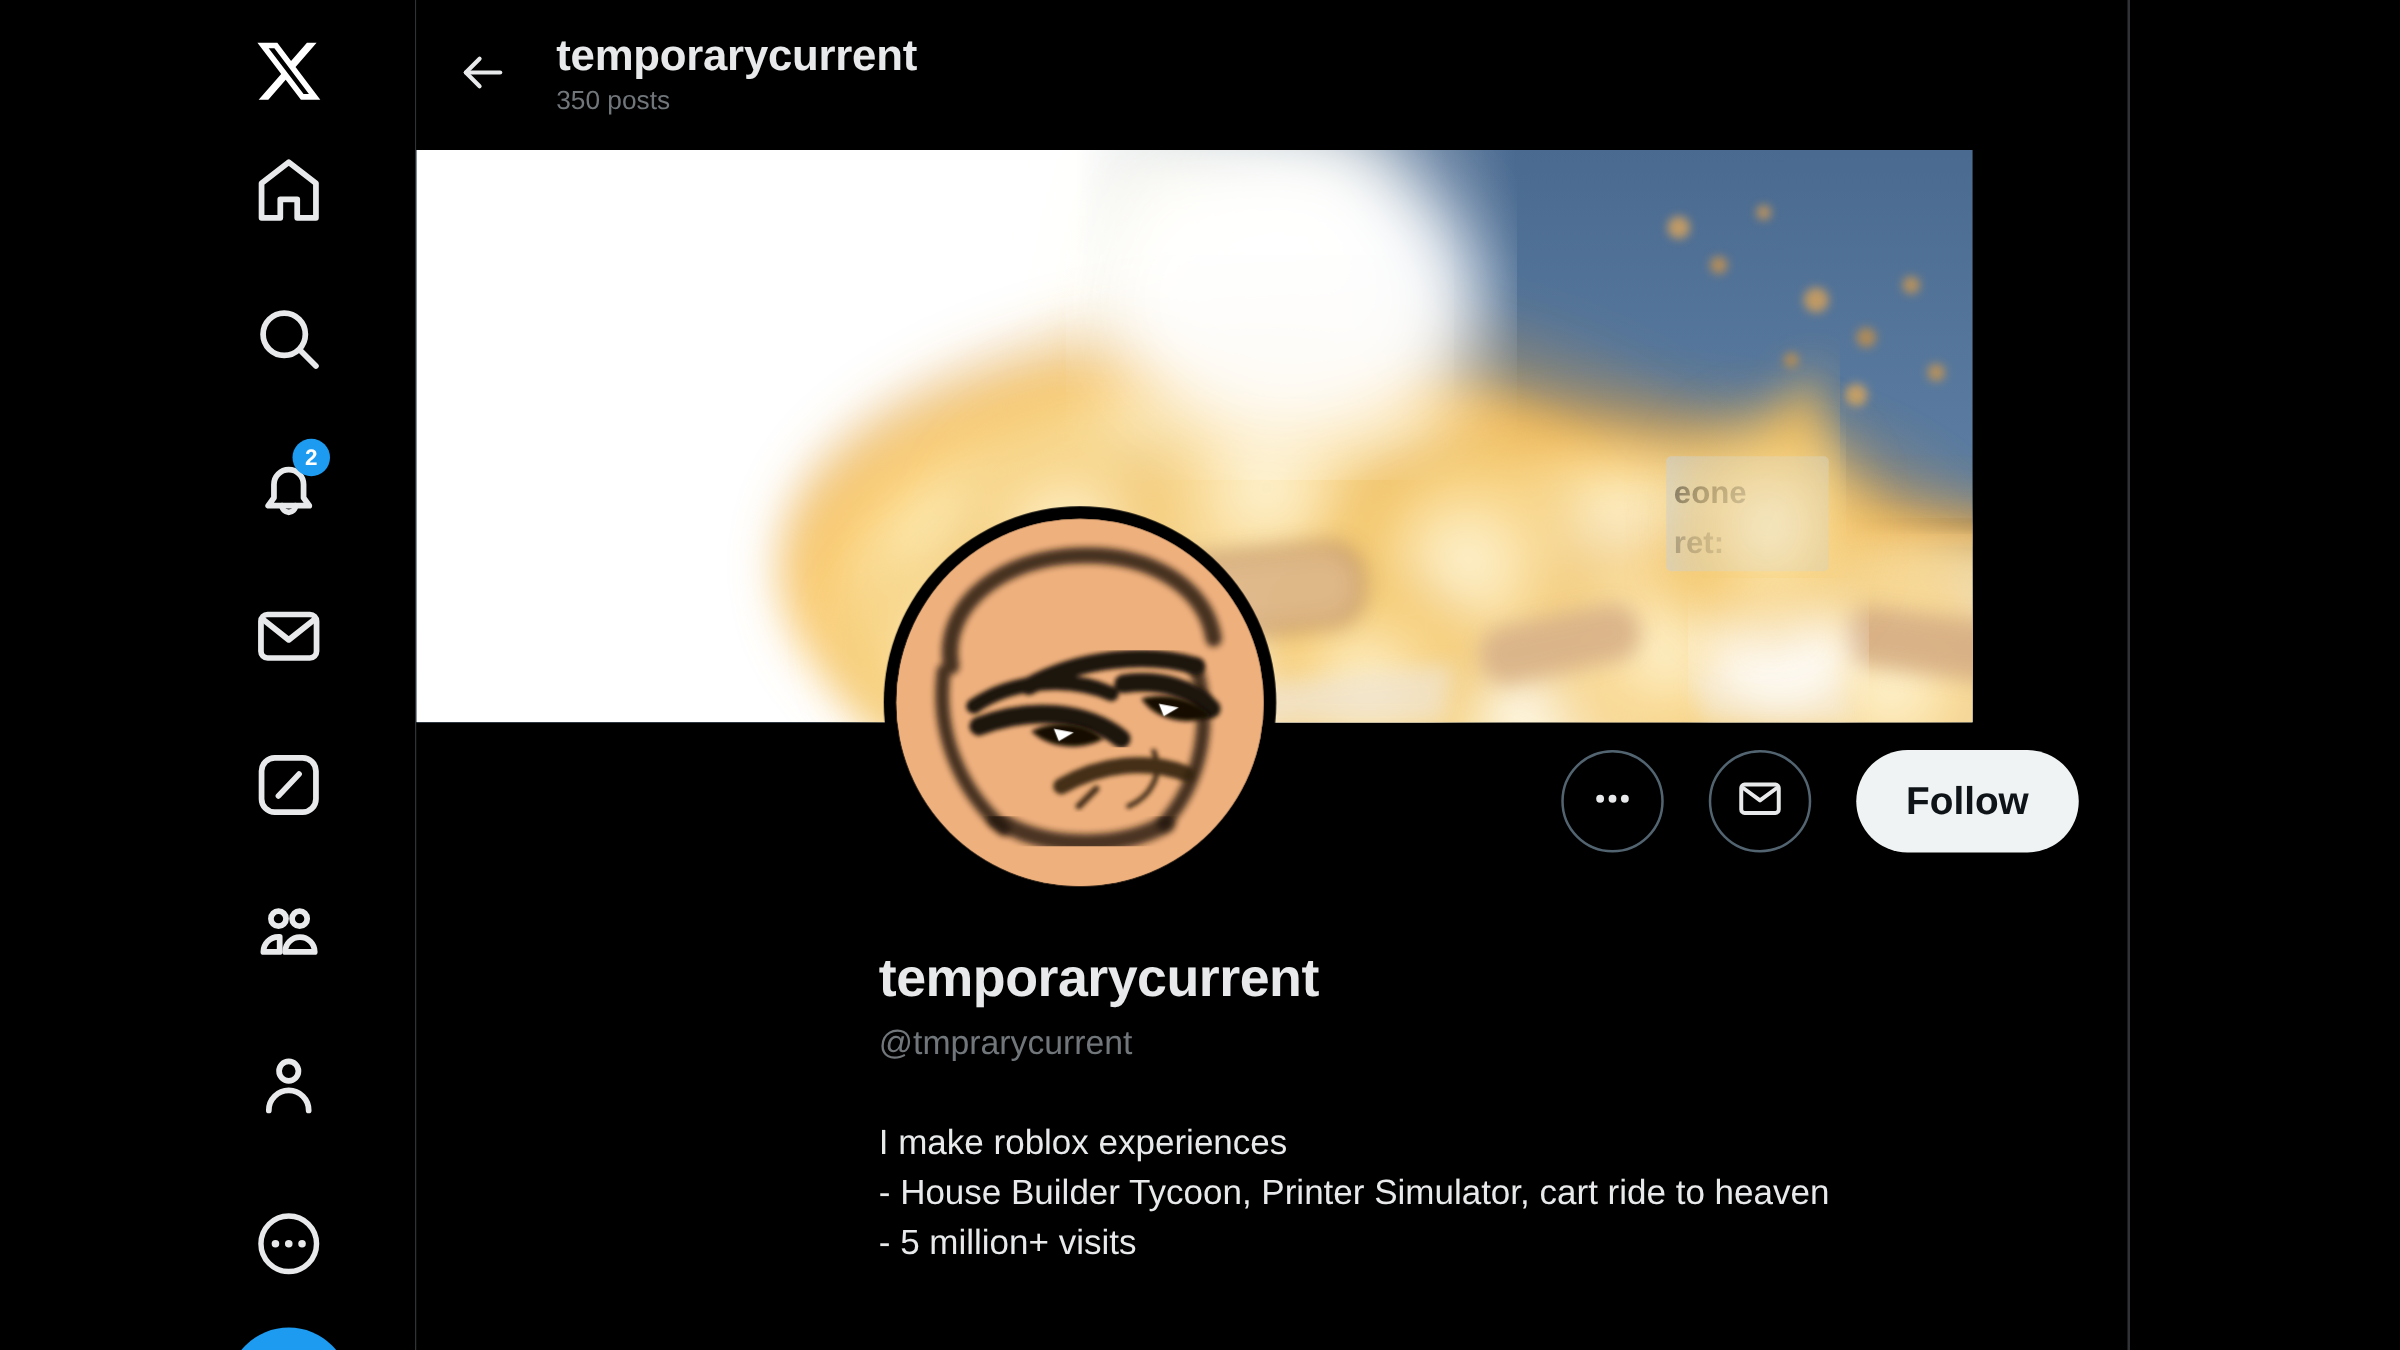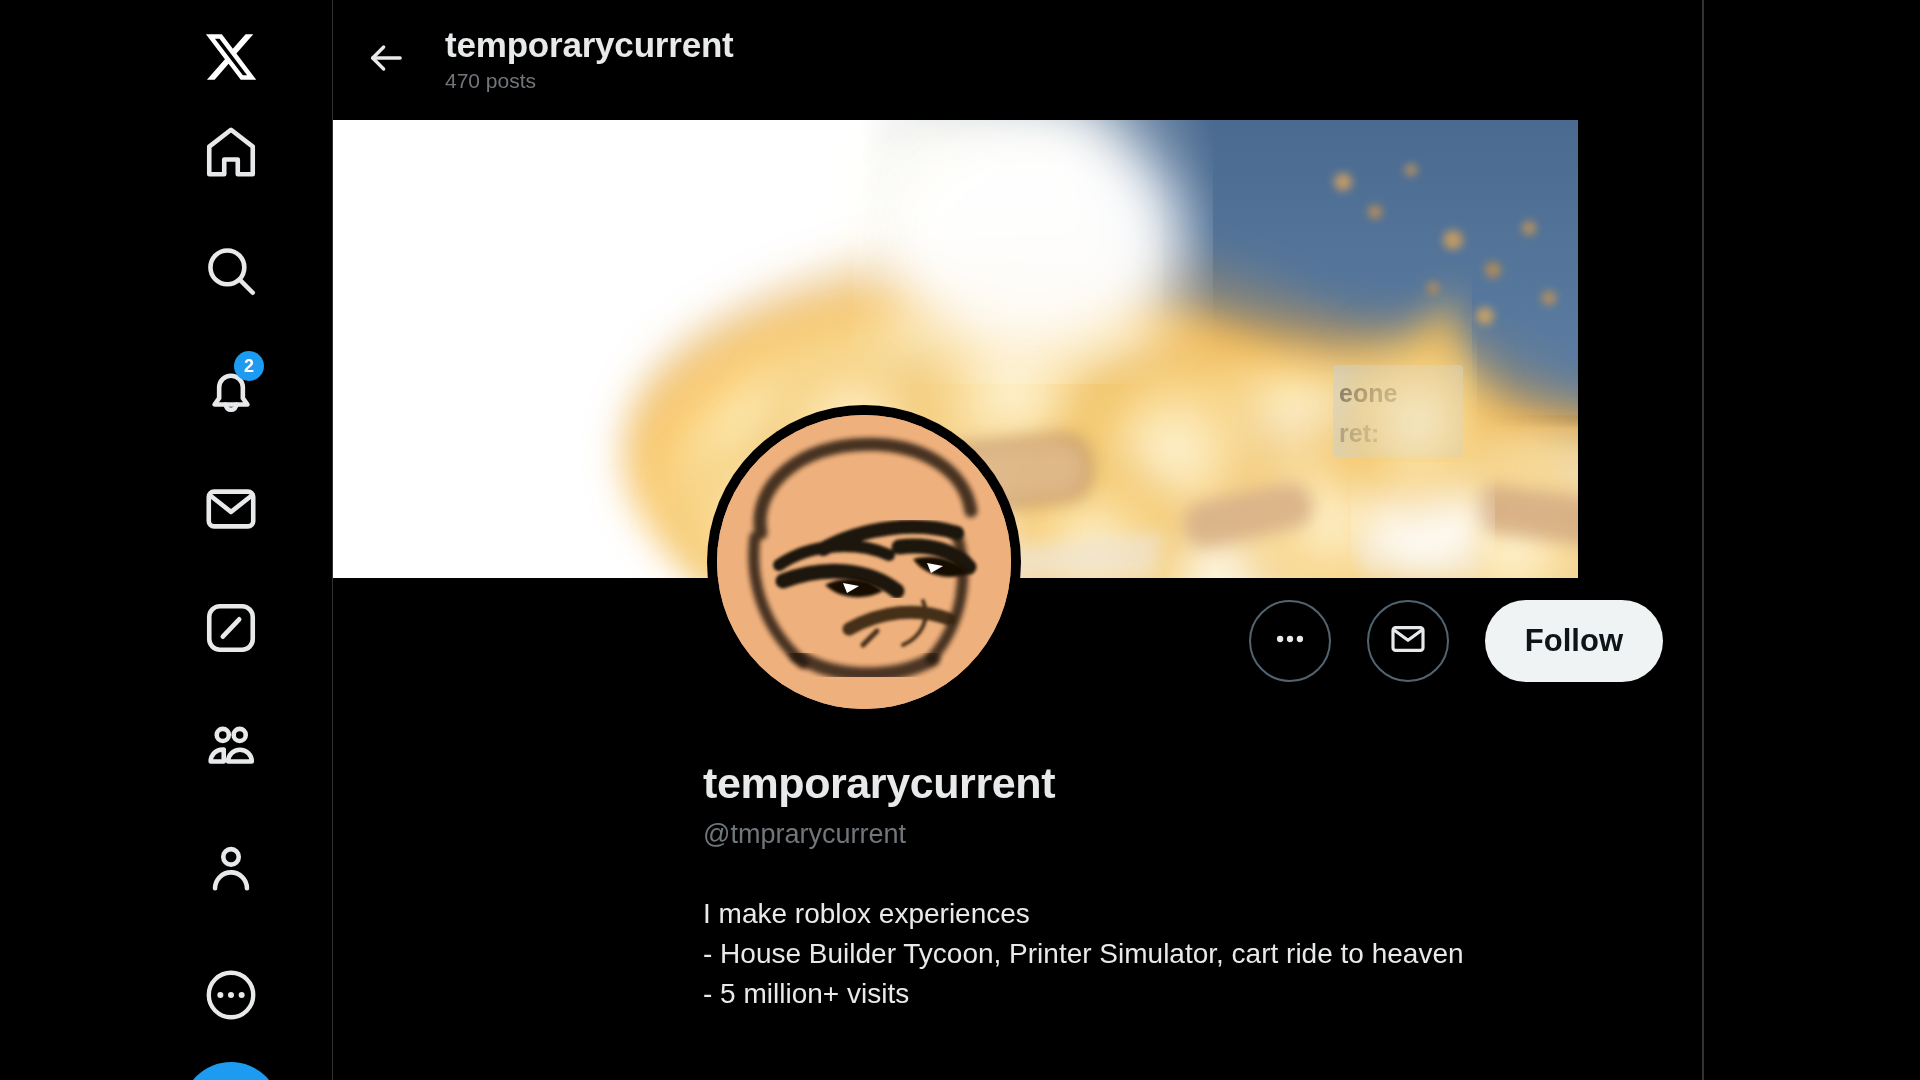--- a/index.html
+++ b/index.html
@@ -223,21 +223,21 @@
       <div id="back-button">
         <span>
           <svg width="40" height="40" viewBox="0 0 24 24" fill="none" stroke="#e7e9ea" stroke-width="2" stroke-linecap="round" stroke-linejoin="round">
             <line x1="20.5" y1="12" x2="4" y2="12"></line>
               <polyline points="10.6,5.4 4,12 10.6,18.6"></polyline>
           </svg>
         </span>
       </div>
       <div id="header-titles">
         <div id="header-name">temporarycurrent</div>
-        <div id="header-posts">470 posts</div>
+        <div id="header-posts">350 posts</div>
       </div>
     </div>
 
     <div id="banner">
       <svg viewBox="0 0 1370 458" preserveAspectRatio="none">
         <defs>
           <linearGradient id="sky" x1="0" y1="0" x2="0" y2="1">
             <stop offset="0%" stop-color="#4a6a90"></stop>
             <stop offset="55%" stop-color="#5c7da1"></stop>
             <stop offset="100%" stop-color="#6e8ba8"></stop>

